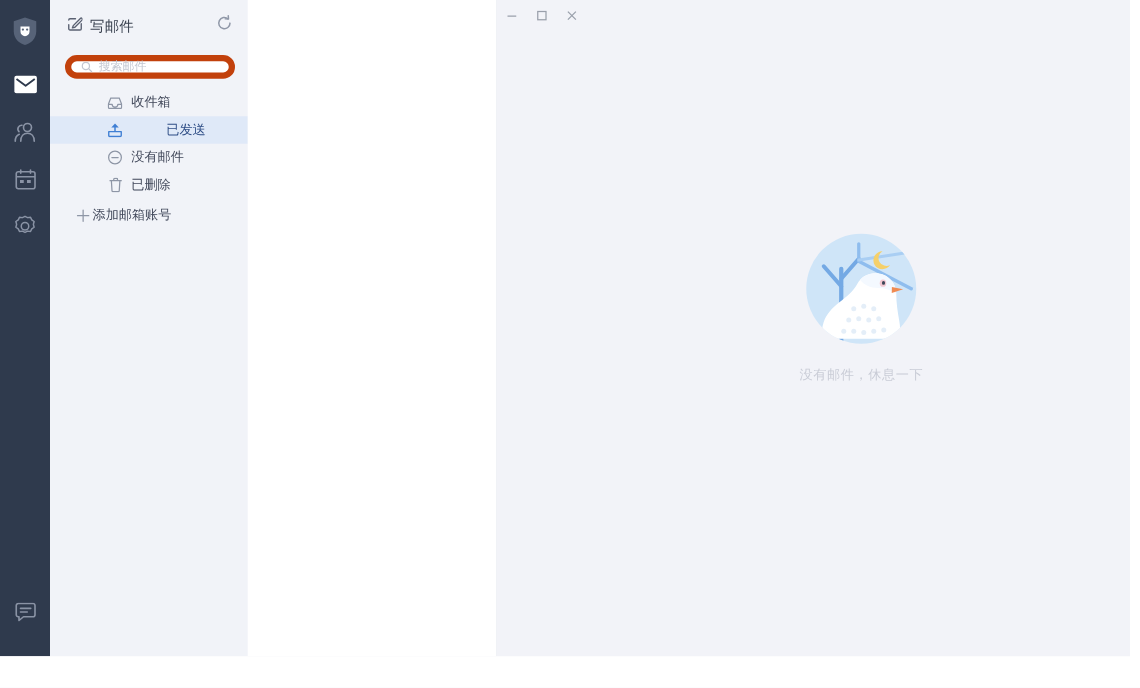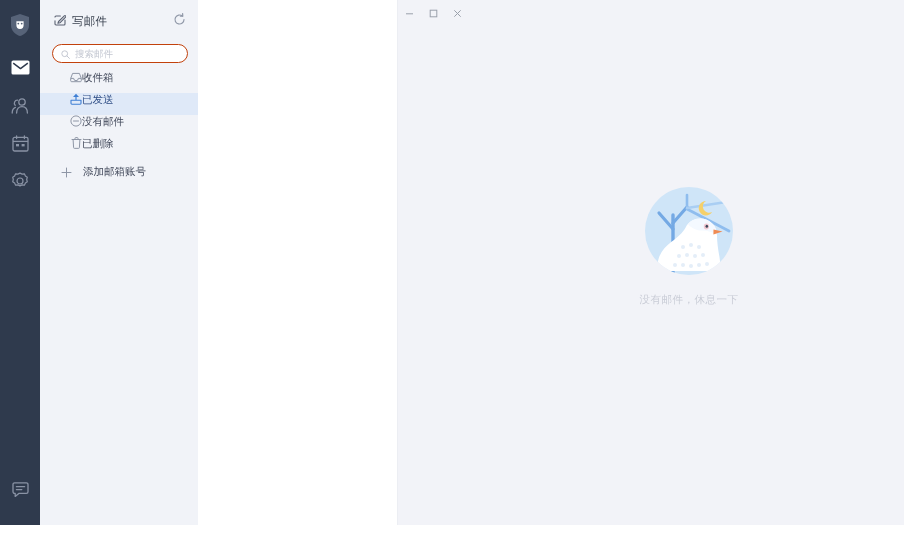--- a/index.html
+++ b/index.html
@@ -68,21 +68,21 @@
   #refresh-btn { margin-left: auto; cursor: pointer; display:flex; }
 
   #search-wrap { padding: 8px 10px 6px 12px; }
   #search-box {
     height: 19px;
     background: #ffffff;
     border-radius: 10px;
     display: flex; align-items: center;
     padding: 0 8px;
     gap: 5px;
-    border: 1px solid #c2410c;
+    border: 5px solid #c2410c;
   }
   #search-input {
     border: none; outline: none; background: transparent;
     font-size: 9.5px; color: #9aa0ad;
     font-family: "Liberation Sans", "DejaVu Sans", sans-serif;
     width: 100%;
     padding: 0;
   }
   #search-input::placeholder { color: #c3c7d1; }
 
@@ -95,33 +95,34 @@
     margin-top: 4px;
   }
   .account-name {
     font-size: 10.5px; color: #3d4452;
     white-space: nowrap; overflow: hidden; text-overflow: ellipsis;
     max-width: 116px;
   }
   .folder-list { margin-top: 2px; }
   .folder-item {
     height: 22px;
-    display: flex; align-items: flex-start;
-    padding-left: 30px;
+    display: flex; align-items: center;
+    gap: 7px;
+    padding-left: 46px;
     cursor: pointer;
     font-size: 10.5px;
     color: #41485a;
   }
   .folder-item.selected { background: #dfe9f8; color: #2a62c4; }
-  .folder-item.selected .folder-label { color: #2f4e86; }
+  .folder-item.selected .folder-label { color: #2f4e86; margin-left: 28px; }
   .folder-icon { width: 12px; height: 12px; display:flex; align-items:center; justify-content:center; }
   .add-account {
     height: 22px;
     display: flex; align-items: center;
-    gap: 11px;
+    gap: 2px;
     padding-left: 20px;
     margin-top: 2px;
     cursor: pointer;
     font-size: 10.5px; color: #41485a;
   }
 
   
   #list-panel {
     width: 200px; height: 100%;
     background: #ffffff;

